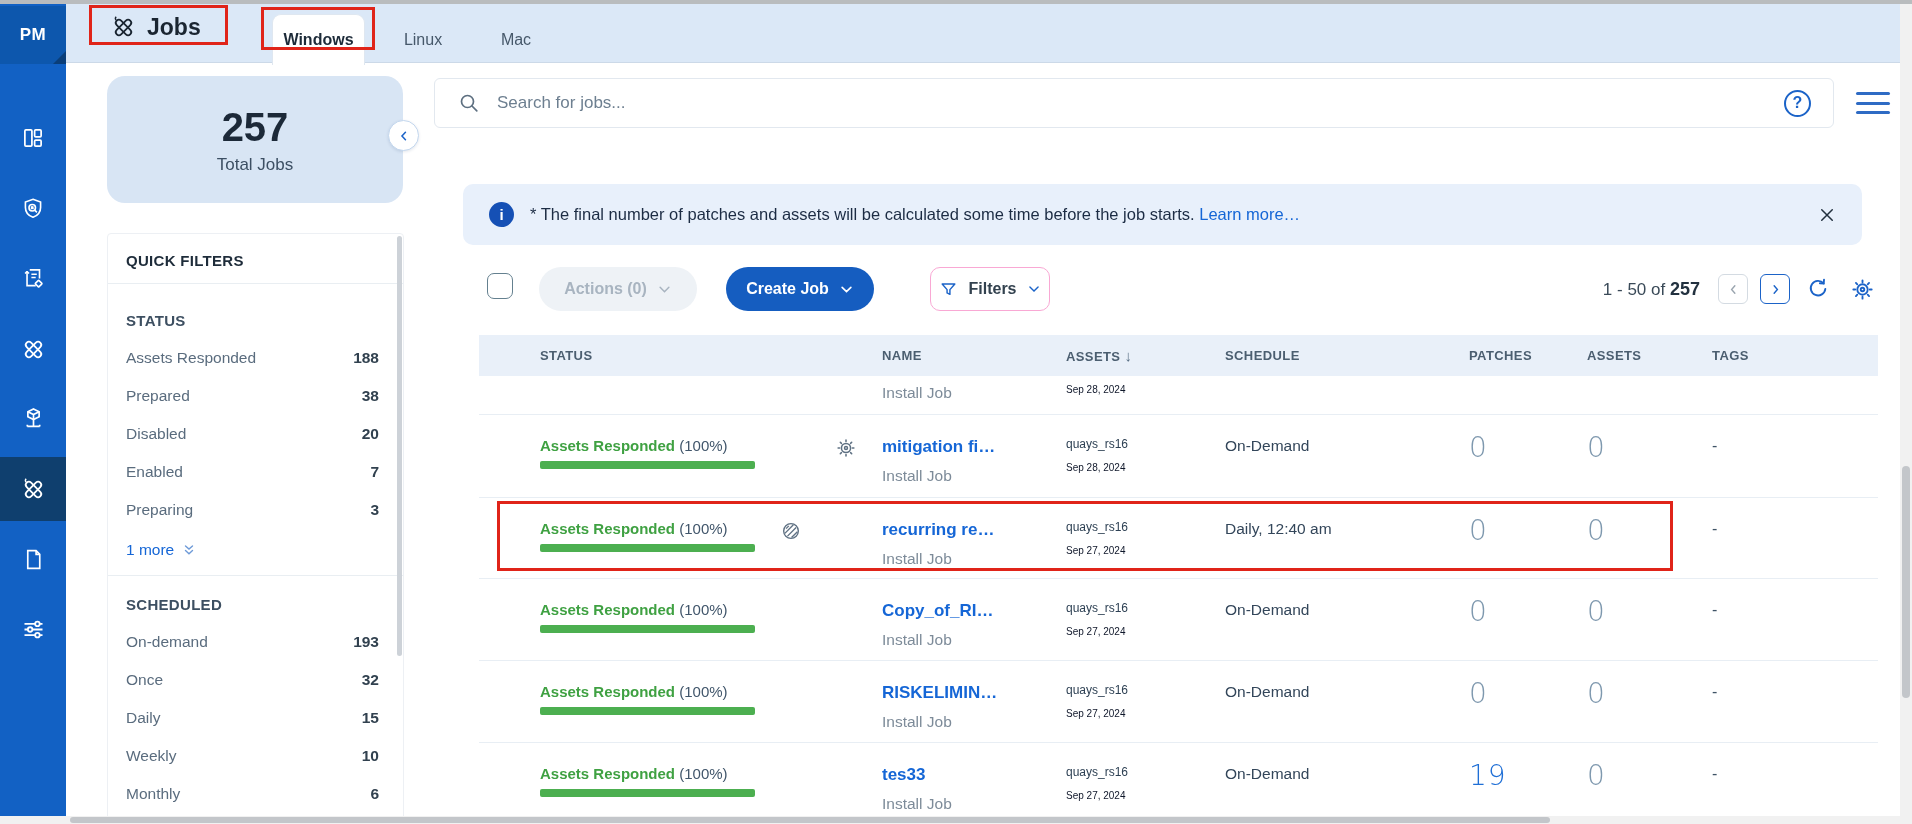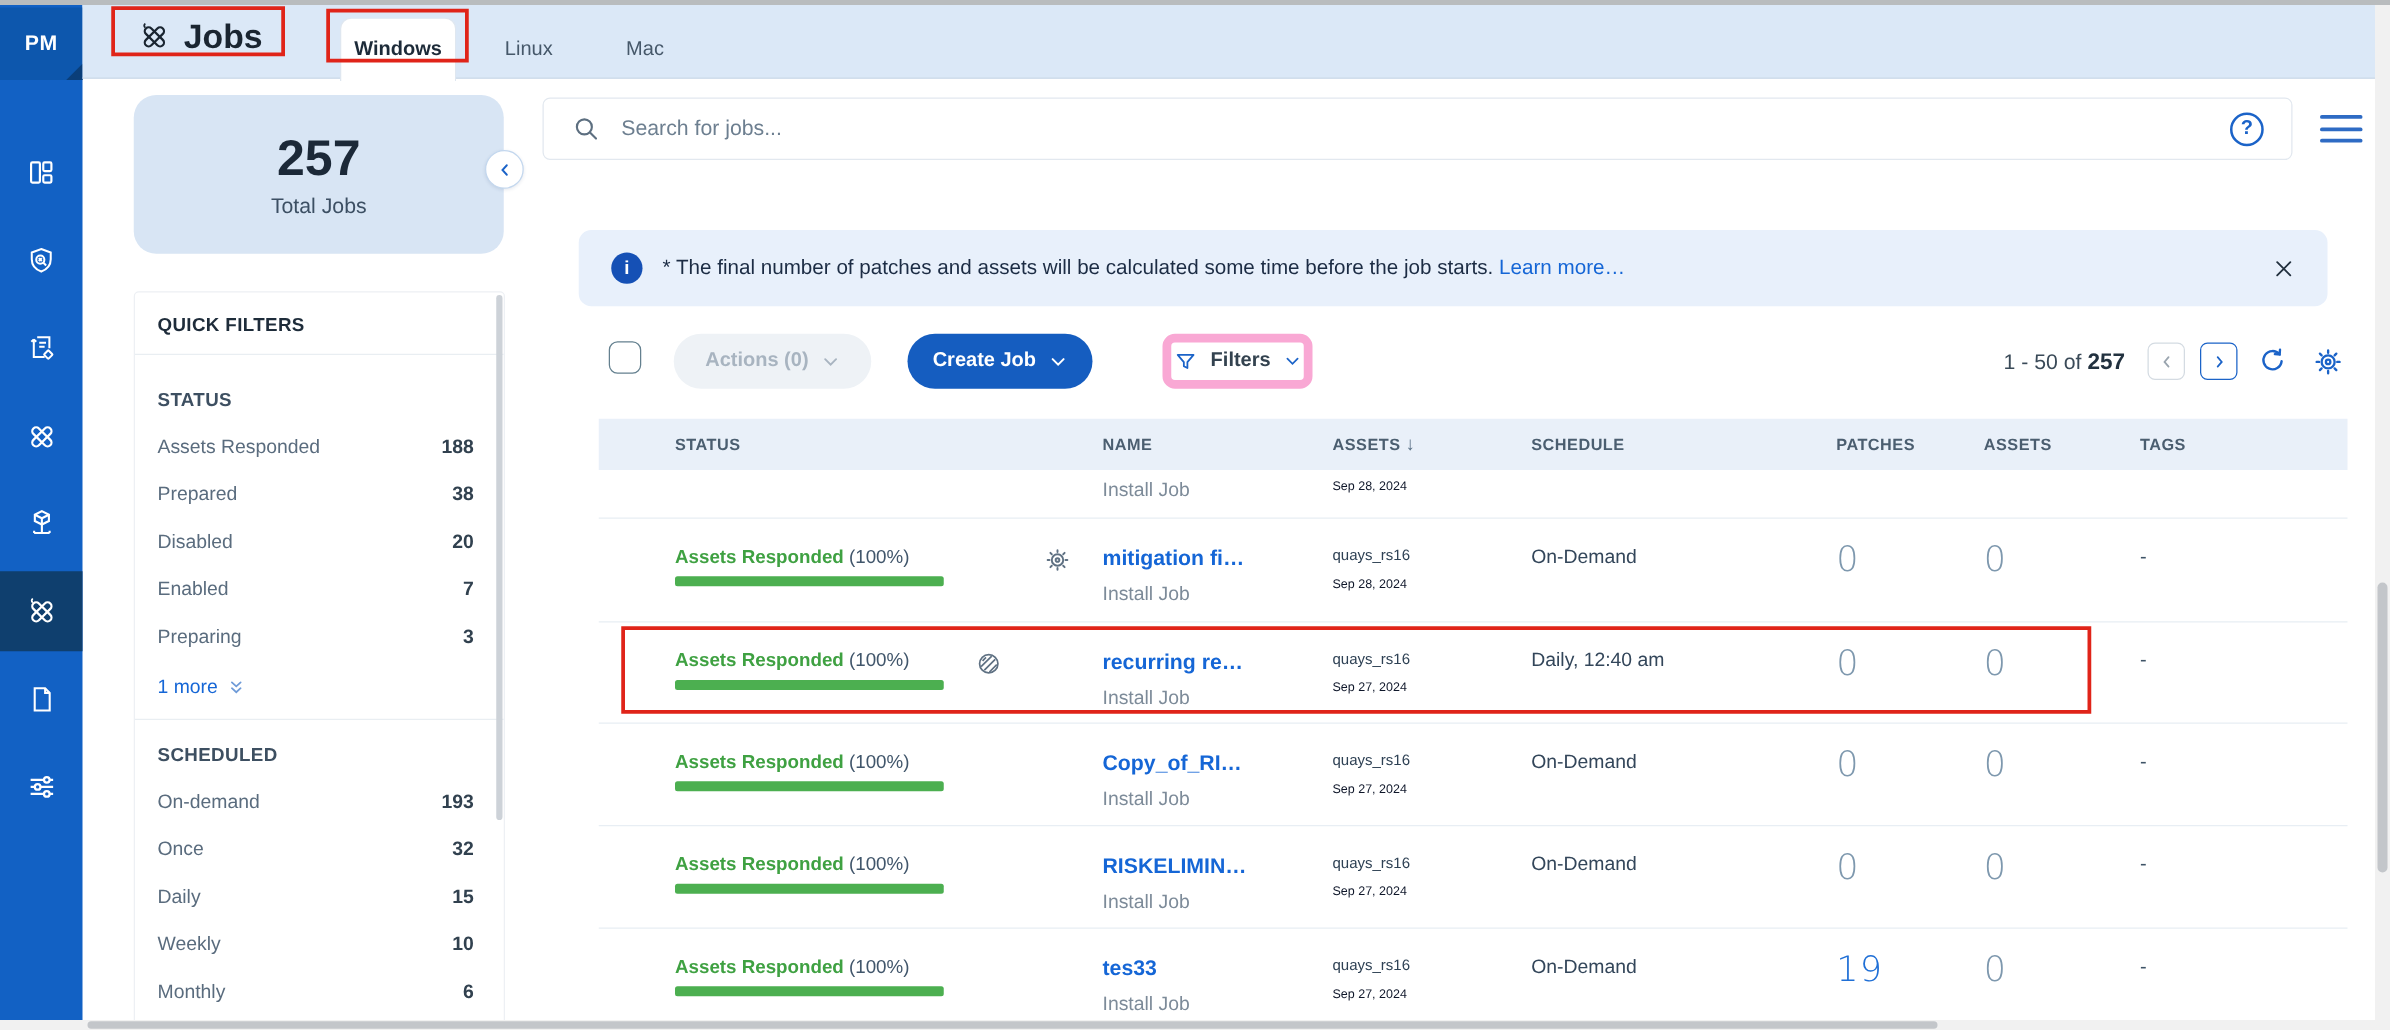--- a/index.html
+++ b/index.html
@@ -19,21 +19,21 @@
   .logo { position:absolute; left:0; top:2px; width:66px; height:58px; background:#0d57ad; color:#fff;
           font-weight:bold; font-size:17px; display:flex; align-items:center; justify-content:center; letter-spacing:.5px; }
   .logo::after { content:''; position:absolute; right:0; bottom:0; width:0; height:0;
                  border-bottom:13px solid #0a3e79; border-left:13px solid transparent; }
   .nav-item { position:absolute; left:0; width:66px; height:58px; display:flex; align-items:center; justify-content:center; color:#fff; cursor:pointer; }
   .nav-item.active { background:#0f3f6e; height:64px; }
 
   
   .topstrip { position:absolute; left:66px; top:4px; width:1846px; height:59px; background:#dbe8f7; border-bottom:1px solid #ccd9e8; }
   .page-title-wrap { position:absolute; left:44px; top:10px; display:flex; align-items:center; gap:10px; color:#1a2531; }
-  .page-title { font-size:27px; font-weight:bold; }
+  .page-title { font-size:23px; font-weight:bold; }
   .tab { position:absolute; top:11px; height:49px; display:flex; align-items:center; justify-content:center;
          font-size:16px; color:#46586a; cursor:pointer; }
   .tab.active { background:#ffffff; border:1px solid #dfe7f0; border-bottom:none; border-radius:9px 9px 0 0;
                 font-weight:bold; color:#1d2b39; top:10px; height:51px; }
   .tab-windows { left:206px; width:93px; }
   .tab-linux   { left:322px; width:70px; }
   .tab-mac     { left:420px; width:60px; }
 
   .anno { position:absolute; border:3px solid #e02419; pointer-events:none; z-index:50; }
   .anno-jobs    { left:89px;  top:5px;  width:139px;  height:40px; }
@@ -77,21 +77,21 @@
   .banner-text { font-size:16.5px; color:#1c2c44; }
   .banner-link { color:#1566d6; cursor:pointer; }
   .banner-close { margin-left:auto; cursor:pointer; color:#22303e; }
 
   
   .toolbar { position:absolute; left:479px; top:266px; width:1399px; height:46px; }
   .sel-all { position:absolute; left:8px; top:7px; width:26px; height:26px; border:1.6px solid #64808f; border-radius:7px; background:#fff; cursor:pointer; }
   .btn { position:absolute; top:1px; height:44px; border-radius:22px; display:flex; align-items:center; justify-content:center; gap:10px; font-size:16px; cursor:pointer;font-weight:bold; }
   .btn-actions { left:60px; width:158px; background:#eef2f6; color:#a8b4c0; }
   .btn-create  { left:247px; width:148px; background:#155dc0; color:#fff; font-weight:bold; }
-  .btn-filters { left:451px; width:120px; background:#fff; border:7px solid #f9a8d4; border-radius:10px; color:#33424f; }
+  .btn-filters { left:451px; width:120px; background:#fff; border:1px solid #f9a8d4; border-radius:10px; color:#33424f; }
   .pager { position:absolute; right:0; top:0; height:46px; display:flex; align-items:center; gap:12px; }
   .pager-text { font-size:17px; color:#3a4a58; margin-right:6px;margin-left:46px; }
   .pager-text b { color:#22313f; font-size:18px; }
   .pg-btn { width:30px; height:30px; border-radius:6px; display:flex; align-items:center; justify-content:center; cursor:pointer; background:#fff; }
   .pg-prev { border:1px solid #d4dbe2; color:#9aa5af; }
   .pg-next { border:1.6px solid #1b63c8; color:#1b63c8; }
   .pg-ico { width:32px; height:32px; display:flex; align-items:center; justify-content:center; color:#1b63c8; cursor:pointer; }
 
   
   .tgrid { display:grid; grid-template-columns:61px 342px 184px 159px 244px 118px 125px 1fr; }

